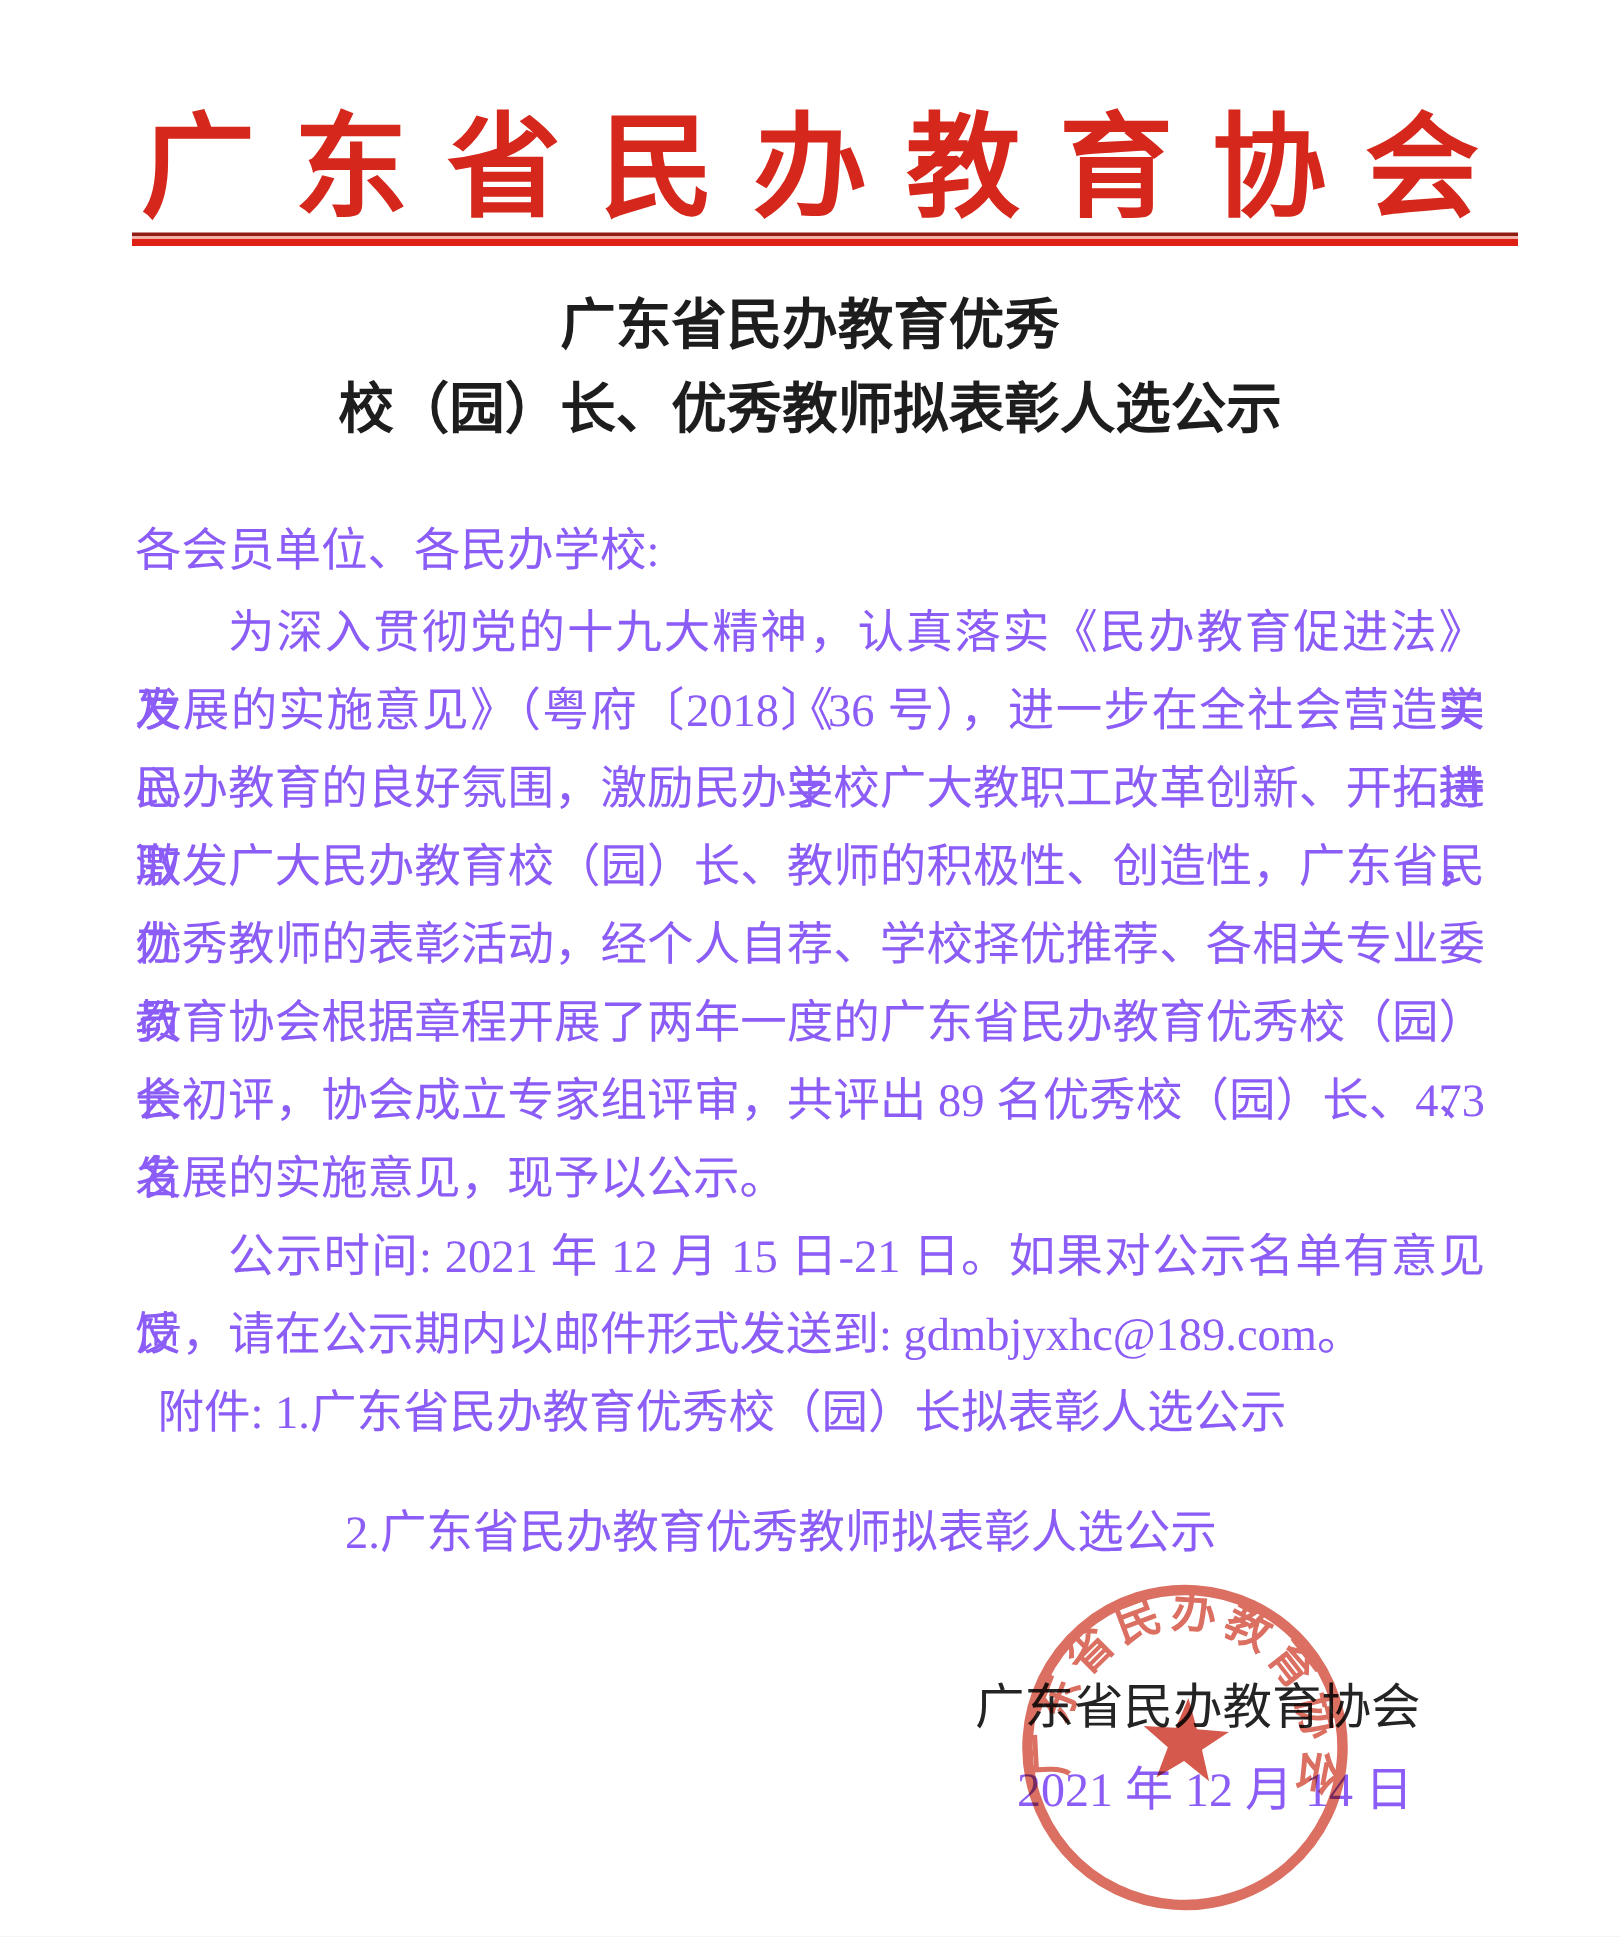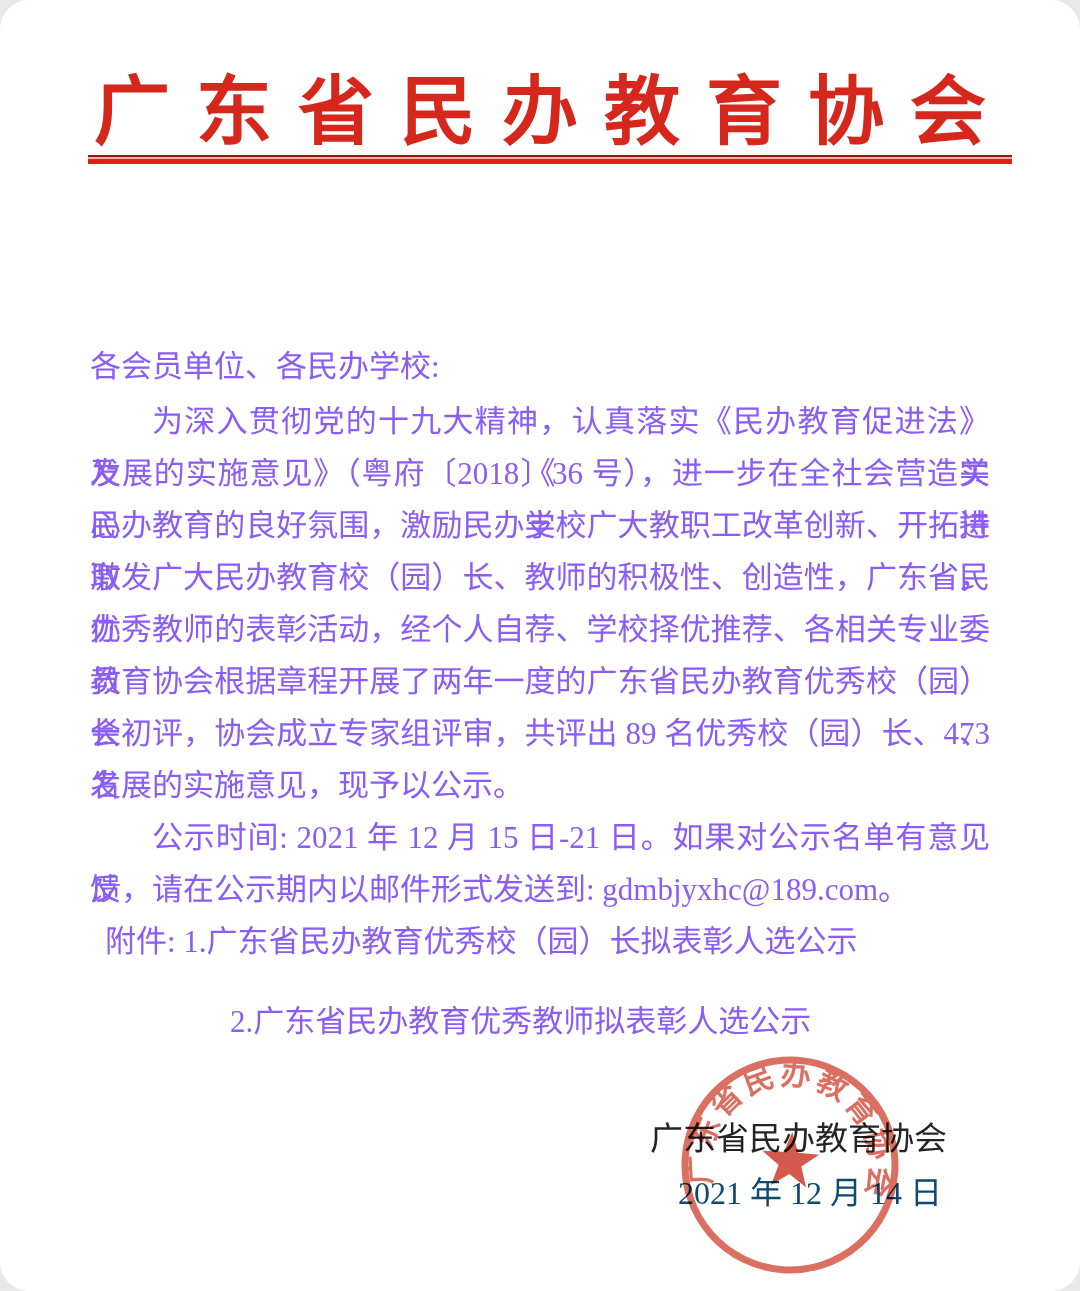--- a/index.html
+++ b/index.html
@@ -7,21 +7,20 @@
     background:#e8e8e8;
     font-family:"Liberation Serif","DejaVu Serif",serif;
   }
   .page{
     position:relative;
     width:1080px;height:1291px;
     margin:0 auto;
     background:var(--page-bg,#ffffff);
     overflow:hidden;
     color:var(--text,#262626);
-    border-radius:29px;
   }
   
   .org-header{
     position:absolute;top:50px;left:0;width:100%;
     text-align:center;
     font-size:76px;font-weight:bold;
     letter-spacing:26px;padding-left:26px;box-sizing:border-box;
     color:var(--header-red,#d5271b);
     white-space:nowrap;
   }
@@ -59,21 +58,21 @@
   .bl.salutation{height:58px;line-height:58px;}
   .bl.attach1{text-indent:15px;}
   .bl.attach2{margin-top:28px;text-indent:140px;}
   
   .sig-org{
     position:absolute;top:1122px;left:650px;
     font-size:33px;line-height:34px;color:#242424;white-space:nowrap;
   }
   .sig-date{
     position:absolute;top:1176px;left:678px;
-    font-size:32px;line-height:34px;color:#0c4a6e;white-space:nowrap;
+    font-size:32px;line-height:34px;color:#8b5cf6;white-space:nowrap;
   }
   
   .seal{
     position:absolute;top:1053px;left:678px;width:224px;height:224px;
     mix-blend-mode:multiply;
     opacity:.88;
     pointer-events:none;
   }
   .seal svg{display:block;width:100%;height:100%;}
   .seal .ring{fill:none;stroke:var(--seal,#d65b4b);stroke-width:7px;}
@@ -85,20 +84,24 @@
   .seal .star{fill:var(--seal-star,#cf4334);}
 </style>
 </head>
 <body>
 
 <div class="page">
 
   <div class="org-header">广东省民办教育协会</div>
   <div class="red-rule"></div>
 
+  <div class="doc-title">
+    <div>广东省民办教育优秀</div>
+    <div>校（园）长、优秀教师拟表彰人选公示</div>
+  </div>
 
   <div class="body-text">
     <div class="bl salutation">各会员单位、各民办学校:</div>
 
     <div class="bl fill ind">为深入贯彻党的十九大精神，认真落实《民办教育促进法》 及《实</div>
     <div class="bl fill">发展的实施意见》（粤府〔2018〕36 号），进一步在全社会营造关心支持</div>
     <div class="bl fill">民办教育的良好氛围，激励民办学校广大教职工改革创新、开拓进取，</div>
     <div class="bl fill">激发广大民办教育校（园）长、教师的积极性、创造性，广东省民办</div>
     <div class="bl fill">优秀教师的表彰活动，经个人自荐、学校择优推荐、各相关专业委员</div>
     <div class="bl fill">教育协会根据章程开展了两年一度的广东省民办教育优秀校（园）长、</div>

